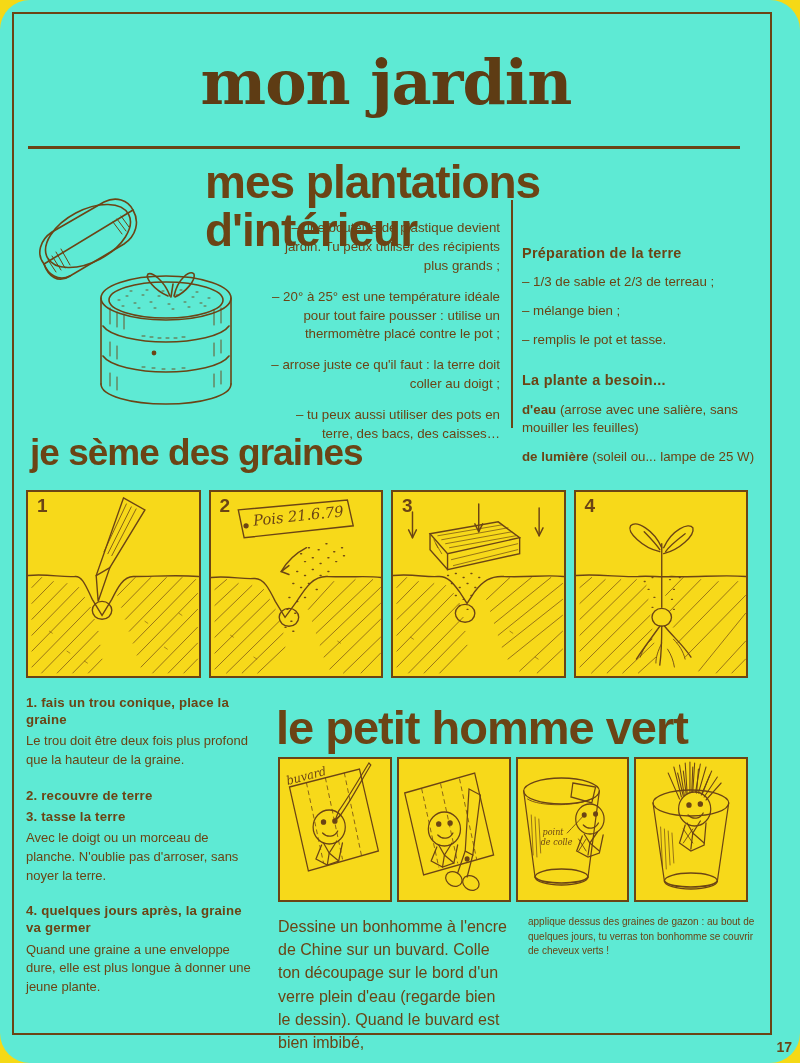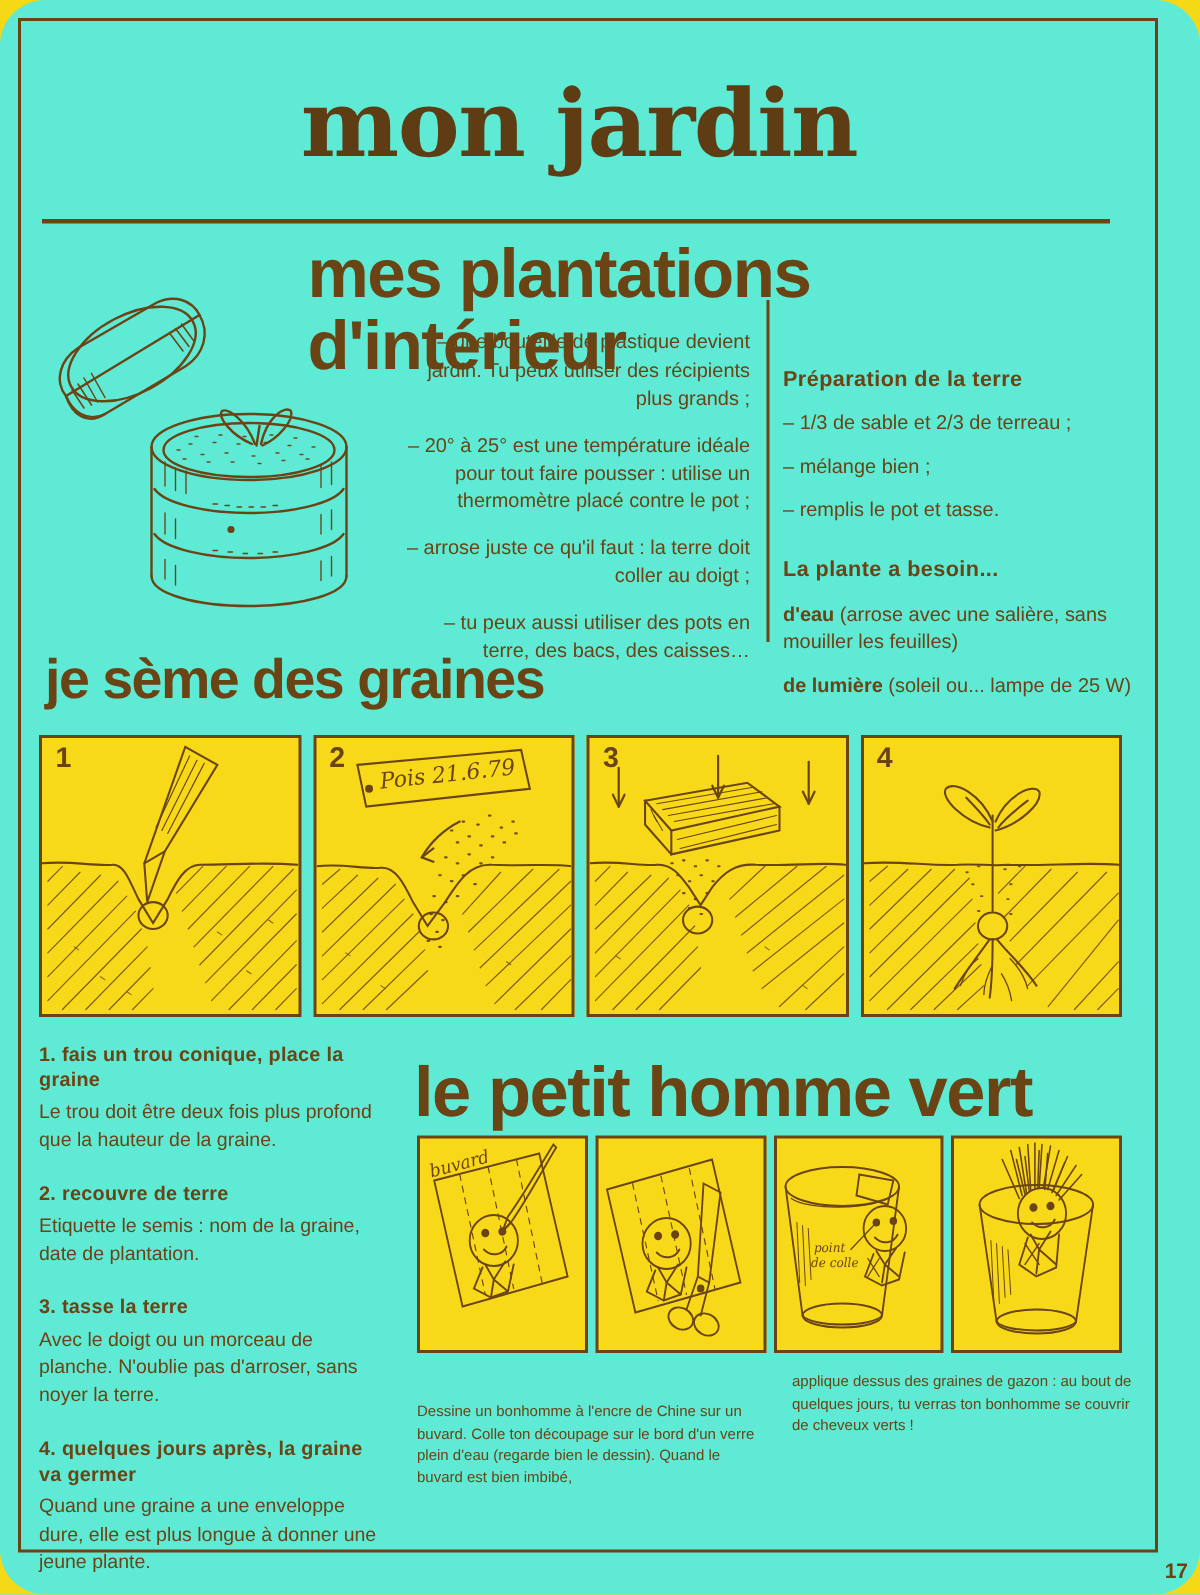--- a/index.html
+++ b/index.html
@@ -106,22 +106,22 @@
   .strip2{
     position:absolute;left:278px;top:757px;width:470px;height:145px;
     display:flex;gap:5px;
   }
   .p2{
     flex:1;border:2px solid #6b4415;position:relative;overflow:hidden;background:#f7d91a;
   }
   .p2 svg{position:absolute;inset:0;width:100%;height:100%;}
 
   .bottom-left{
-    position:absolute;left:278px;top:935px;width:232px;
-    font-size:10px;line-height:1.45;color:#6b4415;
+    position:absolute;left:278px;top:915px;width:232px;
+    font-size:16px;line-height:1.45;color:#6b4415;
   }
   .bottom-right{
     position:absolute;left:528px;top:915px;width:232px;
     font-size:10px;line-height:1.45;color:#6b4415;
   }
   .bottom-left p,.bottom-right p{margin:0;}
 
   .pagenum{
     position:absolute;right:8px;bottom:8px;
     font-size:14px;font-weight:bold;color:#6b4415;
@@ -500,21 +500,20 @@
         </g>
       </svg>
     </div>
 
   </div>
 
   <div class="steps">
     <h4>1. fais un trou conique, place la graine</h4>
     <p>Le trou doit être deux fois plus profond que la hauteur de la graine.</p>
     <h4>2. recouvre de terre</h4>
-    <p>Etiquette le semis : nom de la graine, date de plantation.</p>
     <h4>3. tasse la terre</h4>
     <p>Avec le doigt ou un morceau de planche. N'oublie pas d'arroser, sans noyer la terre.</p>
     <h4>4. quelques jours après, la graine va germer</h4>
     <p>Quand une graine a une enveloppe dure, elle est plus longue à donner une jeune plante.</p>
   </div>
 
   <div class="h-homme">le petit homme vert</div>
 
   <div class="strip2">
 

